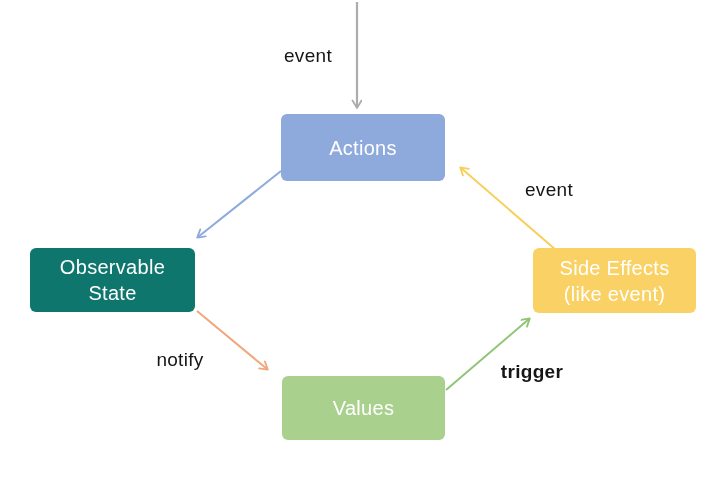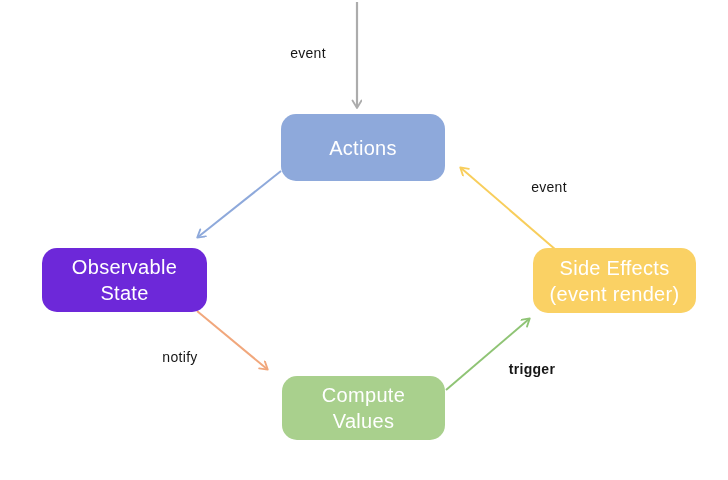--- a/index.html
+++ b/index.html
@@ -18,38 +18,38 @@
   .arrows-layer {
     position: absolute;
     left: 0;
     top: 0;
     width: 728px;
     height: 480px;
     pointer-events: none;
   }
   .node {
     position: absolute;
-    border-radius: 15px;
+    border-radius: 6px;
     display: flex;
     flex-direction: column;
     align-items: center;
     justify-content: center;
     color: #ffffff;
     font-size: 20px;
     line-height: 1.3;
     text-align: center;
     letter-spacing: 0.3px;
   }
   .node span {
     display: block;
   }
   .edge-label {
     position: absolute;
     color: #161616;
-    font-size: 14px;
+    font-size: 19px;
     text-align: center;
     white-space: nowrap;
     letter-spacing: 0.3px;
   }
   .node-actions        { left: 281px; top: 114px; width: 164px; height: 67px; }
   .node-observable     { left: 30px;  top: 248px; width: 165px; height: 64px; }
   .node-compute        { left: 282px; top: 376px; width: 163px; height: 64px; }
   .node-side-effects   { left: 533px; top: 248px; width: 163px; height: 65px; }
 
   .label-event-top     { left: 272px; top: 45px;  width: 72px; }
@@ -90,33 +90,32 @@
 
     <line x1="446" y1="390" x2="529" y2="319" stroke-width="2" marker-end="url(#head-green)" stroke="#8FC475"></line>
 
     <line x1="556" y1="250" x2="461" y2="168" stroke-width="2" marker-end="url(#head-yellow)" stroke="#F8CE5C"></line>
   </svg>
 
   <div class="node node-actions" style="background-color: rgb(142, 169, 219);">
     <span>Actions</span>
   </div>
 
-  <div class="node node-observable" style="background-color: #6d28d9; margin-left: 12px;">
+  <div class="node node-observable" style="background-color: #0f766e;">
     <span>Observable</span>
     <span>State</span>
   </div>
 
   <div class="node node-compute" style="background-color: rgb(169, 208, 141);">
-    <span>Compute</span>
     <span>Values</span>
   </div>
 
   <div class="node node-side-effects" style="background-color: rgb(250, 209, 100);">
     <span>Side Effects</span>
-    <span>(event render)</span>
+    <span>(like event)</span>
   </div>
 
   <div class="edge-label label-event-top">event</div>
 
 
   <div class="edge-label label-event-right">event</div>
 
   <div class="edge-label label-notify">notify</div>
 
   <div class="edge-label label-trigger">trigger</div>

